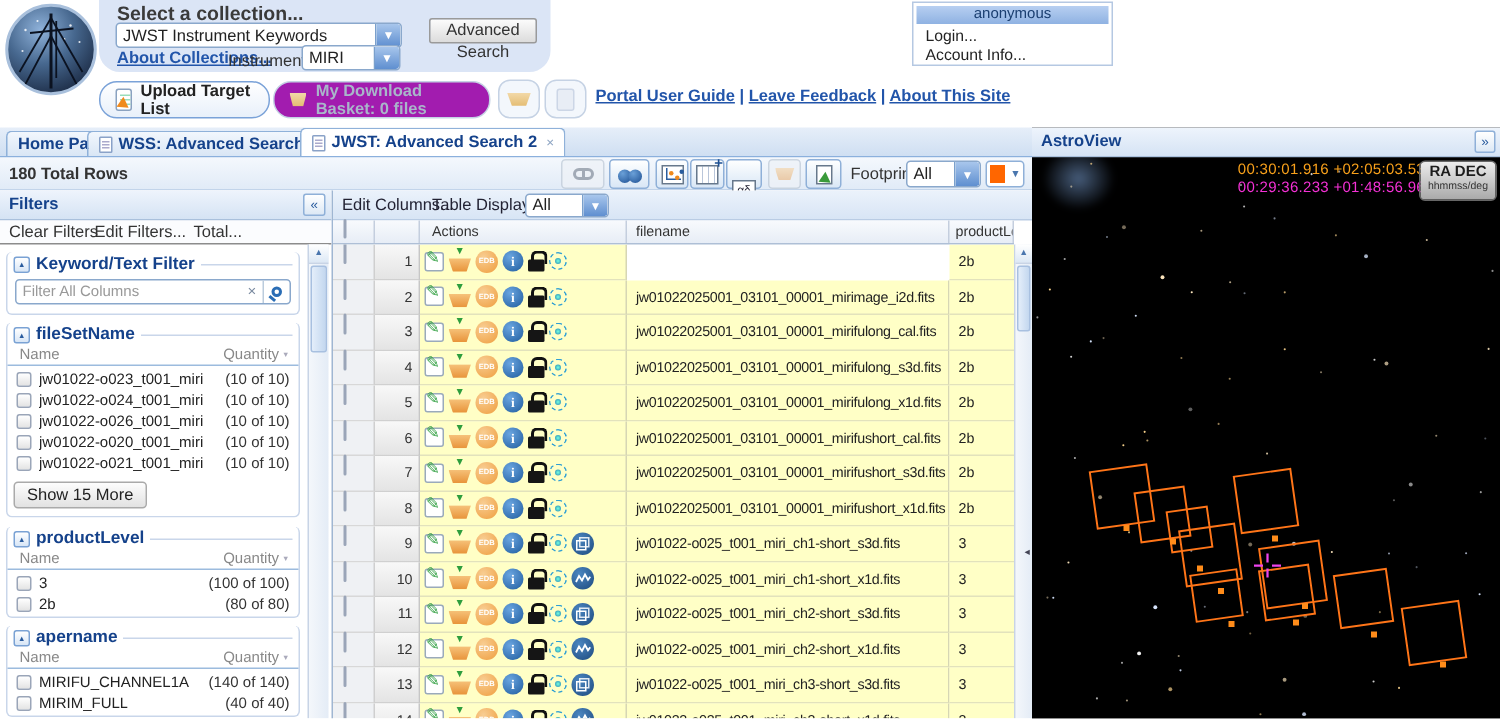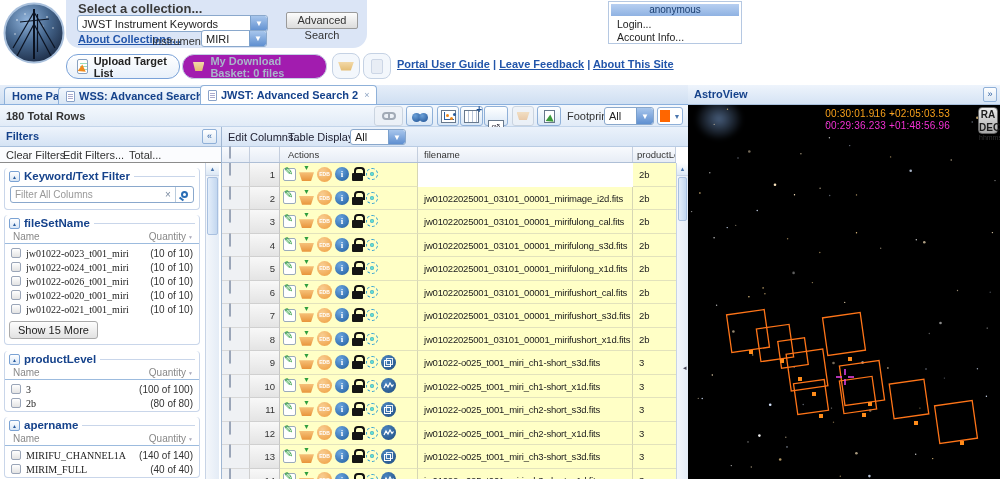--- a/index.html
+++ b/index.html
@@ -107,21 +107,21 @@
   .fs-title-row::after { content:""; flex:1; height:1px; background:#c9d6ea; }
   .collapse-sq { width:11px; height:11px; border:1px solid #7aa2d4; border-radius:2px; background:linear-gradient(#fff,#d8e6f6);
       color:#2a5c9e; font-size:5px; text-align:center; line-height:10px; flex:0 0 auto; }
   .fs-title { font-weight:bold; color:#15428b; font-size:11.5px; }
   .fs-colhead { display:flex; padding:1px 6px 1px 8px; color:#888; font-size:10px; border-bottom:1px solid #9cbbde; }
   .fs-colhead .qh { margin-left:auto; display:flex; align-items:center; gap:2px; }
   .sort-caret { font-size:5px; color:#aab; }
   .fs-items { padding:2px 0 1px 0; }
   .fitem { display:flex; align-items:center; height:14px; padding:0 6px 0 6px; font-size:10px; color:#222; }
   .cbox { width:10px; height:10px; background:linear-gradient(#fff,#e3e3e3); border:1px solid #9aa5b8; border-radius:2px; flex:0 0 auto; margin-right:5px; }
-  .fi-name { white-space:nowrap; overflow:hidden;font-family:Liberation Serif, serif; }
+  .fi-name { white-space:nowrap; overflow:hidden; }
   .fi-qty { margin-left:auto; color:#333; }
   .show-more-btn { margin:4px 0 5px 4px; padding:2px 8px; background:linear-gradient(#fdfdfd,#e2e2e2); border:1px solid #aaa; border-radius:3px; color:#222; display:inline-block; }
 
   .sec-keyword { top:5px; }
   .kw-input-row { margin:3px 5px 6px 5px; height:17px; border:1px solid #8aa8cc; border-radius:3px; background:#fff; display:flex; align-items:center; }
   .kw-input { flex:1; border:none; outline:none; font-size:10px; color:#555; padding-left:4px; font-family:inherit; min-width:0; background:transparent; }
   .kw-input::placeholder { color:#999; }
   .kw-clear { width:14px; text-align:center; color:#7a8aa0; font-size:10px; cursor:pointer; }
   .kw-search { width:18px; align-self:stretch; border-left:1px solid #bcd; display:flex; align-items:center; justify-content:center; cursor:pointer; }
   .mag-glyph { width:7px; height:7px; border:2px solid #2a6db5; border-radius:50%; position:relative; }
@@ -188,21 +188,21 @@
   .astroview { left:688px; top:85px; width:312px; height:394px; background:#000; }
   .astro-hd { position:absolute; left:0; top:0; right:0; height:20px; background:linear-gradient(#eef4fc,#d5e3f4); border-bottom:1px solid #a9c0dc; }
   .astro-expand { right:3px; top:2px; width:14px; height:15px; }
   .starfield { position:absolute; left:0; top:20px; right:0; bottom:0; background:#000; overflow:hidden; }
   .starfield svg { position:absolute; left:0; top:0; }
   .nebula { position:absolute; left:6px; top:-8px; width:50px; height:44px;
       background:radial-gradient(ellipse, rgba(130,170,225,.55), rgba(130,170,225,0) 68%); filter:blur(2px); }
   .coord-line { position:absolute; right:50px; font-size:10px; font-weight:normal; white-space:nowrap; letter-spacing:0.2px; }
   .coord-1 { top:3px; }
   .coord-2 { top:15px; }
-  .radec-btn { position:absolute; right:2px; top:2px; width:20px; height:27px; background:linear-gradient(#ececec,#a9a9a9);
+  .radec-btn { position:absolute; right:2px; top:2px; width:52px; height:27px; background:linear-gradient(#ececec,#a9a9a9);
       border:1px solid #666; border-radius:4px; text-align:center; color:#1c1c1c; }
   .radec-main { font-size:10px; font-weight:bold; line-height:13px; }
   .radec-sub { font-size:7px; line-height:7px; color:#333; }
 </style>
 </head>
 <body>
 
 <div class="abs app-header">
   <div class="abs logo-wrap">
     <svg width="62" height="62" viewBox="0 0 62 62">

